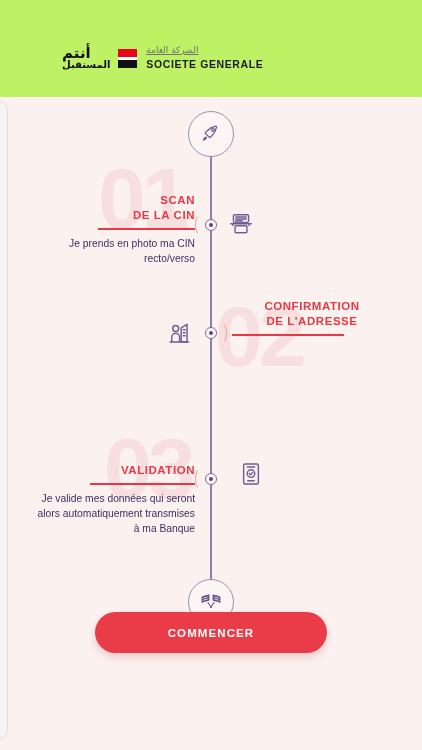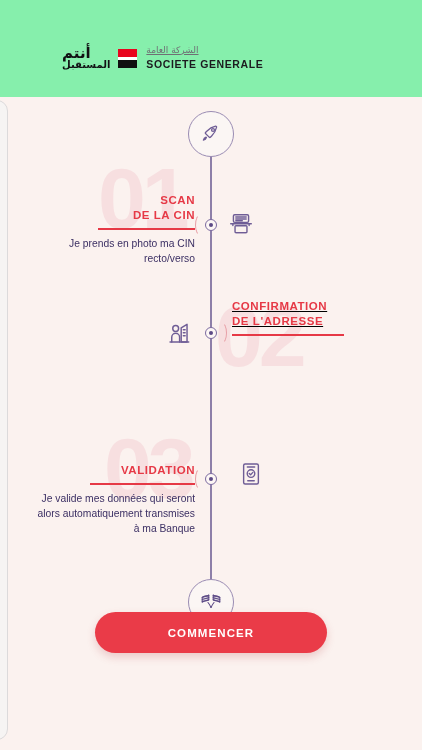--- a/index.html
+++ b/index.html
@@ -15,21 +15,21 @@
     background: #fbf2ef;
     position: relative;
   }
 
   
   .header-band {
     position: absolute;
     left: 0; top: 0;
     width: 422px;
     height: 97px;
-    background: #86efac;
+    background: #bef264;
     z-index: 5;
   }
 
   .brand-lockup {
     position: absolute;
     left: 62px;
     top: 36px;
     height: 44px;
     display: flex;
     align-items: center;
@@ -161,21 +161,21 @@
     background: #e63946;
     margin: 5px 0 7px 0;
   }
   .step-body {
     color: #3b2f63;
     font-size: 10.3px;
     line-height: 1.45;
   }
 
   .step.right-text .copy { text-align: right; }
-  .step.left-text  .copy { text-align: left; text-decoration: underline; }
+  .step.left-text  .copy { text-align: center; }
 
   
   .node {
     position: absolute;
     left: 203px;
     width: 16px;
     height: 16px;
     z-index: 3;
   }
   .node .ring {

